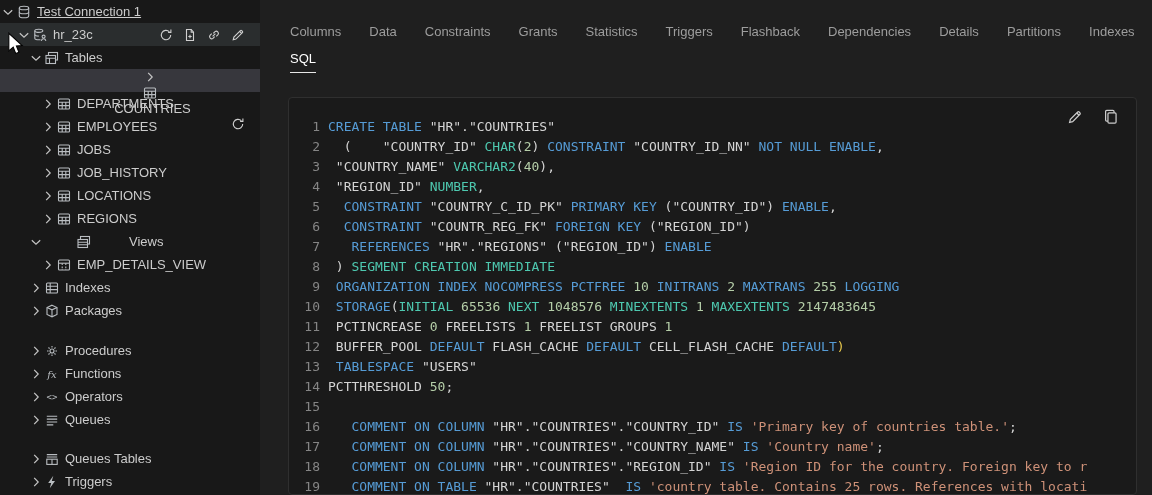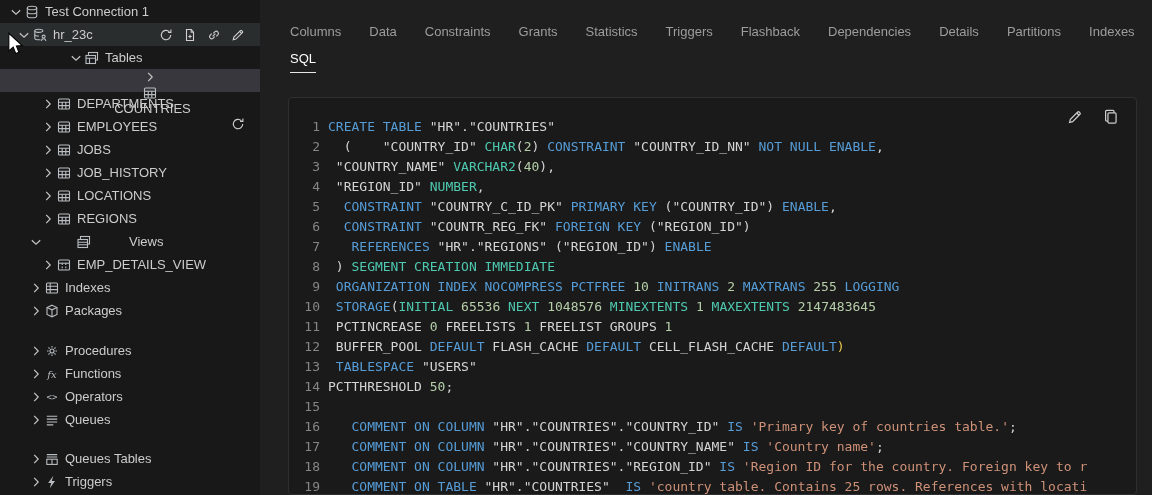--- a/index.html
+++ b/index.html
@@ -62,21 +62,21 @@
   
   .mouse-cursor { position:absolute; left:7px; top:32px; z-index:10; pointer-events:none; }
 </style>
 </head>
 <body>
 
 <div class="app">
 
   <aside class="sidebar">
     <div>
-        <div class="tree-row" style="padding-left: 8px;">
+        <div class="tree-row" style="padding-left: 0; text-decoration: underline;">
           <span class="ico chev">
             <svg viewBox="0 0 16 16">
               <path d="M3.8 6.2l4.2 4 4.2-4" fill="none" stroke="currentColor" stroke-width="1.2"></path>
             </svg>
           </span>
           <span class="ico">
             <svg viewBox="0 0 16 16">
               <ellipse cx="8" cy="4" rx="4.7" ry="1.8" fill="none" stroke="currentColor" stroke-width="1.1"></ellipse>
               <path d="M3.3 4v8c0 1 2.1 1.8 4.7 1.8s4.7-.8 4.7-1.8V4" fill="none" stroke="currentColor" stroke-width="1.1"></path>
               <path d="M3.3 8c0 1 2.1 1.8 4.7 1.8S12.7 9 12.7 8" fill="none" stroke="currentColor" stroke-width="1.1"></path>
@@ -122,21 +122,21 @@
               </svg>
             </span>
             <span class="ico">
               <svg viewBox="0 0 16 16">
                 <path d="M3.2 12.8l.7-2.7 6.5-6.5c.35-.35.95-.35 1.3 0l.7.7c.35.35.35.95 0 1.3l-6.5 6.5z" fill="none" stroke="currentColor" stroke-width="1.1"></path>
                 <path d="M9.6 4.4l2 2" fill="none" stroke="currentColor" stroke-width="1.1"></path>
               </svg>
             </span>
           </div>
         </div>
-        <div class="tree-row" style="padding-left: 28px; margin-left: 40px;">
+        <div class="tree-row" style="padding-left: 28px;">
           <span class="ico chev">
             <svg viewBox="0 0 16 16">
               <path d="M3.8 6.2l4.2 4 4.2-4" fill="none" stroke="currentColor" stroke-width="1.2"></path>
             </svg>
           </span>
           <span class="ico">
             <svg viewBox="0 0 16 16">
               <rect x="4.5" y="2.5" width="9" height="7.5" fill="none" stroke="currentColor" stroke-width="1.1"></rect>
               <rect x="2" y="5.5" width="9.5" height="8" fill="var(--sidebar-bg)" stroke="currentColor" stroke-width="1.1"></rect>
               <path d="M2 8.2h9.5M5.5 8.2v5.3" fill="none" stroke="currentColor" stroke-width="1.1"></path>

